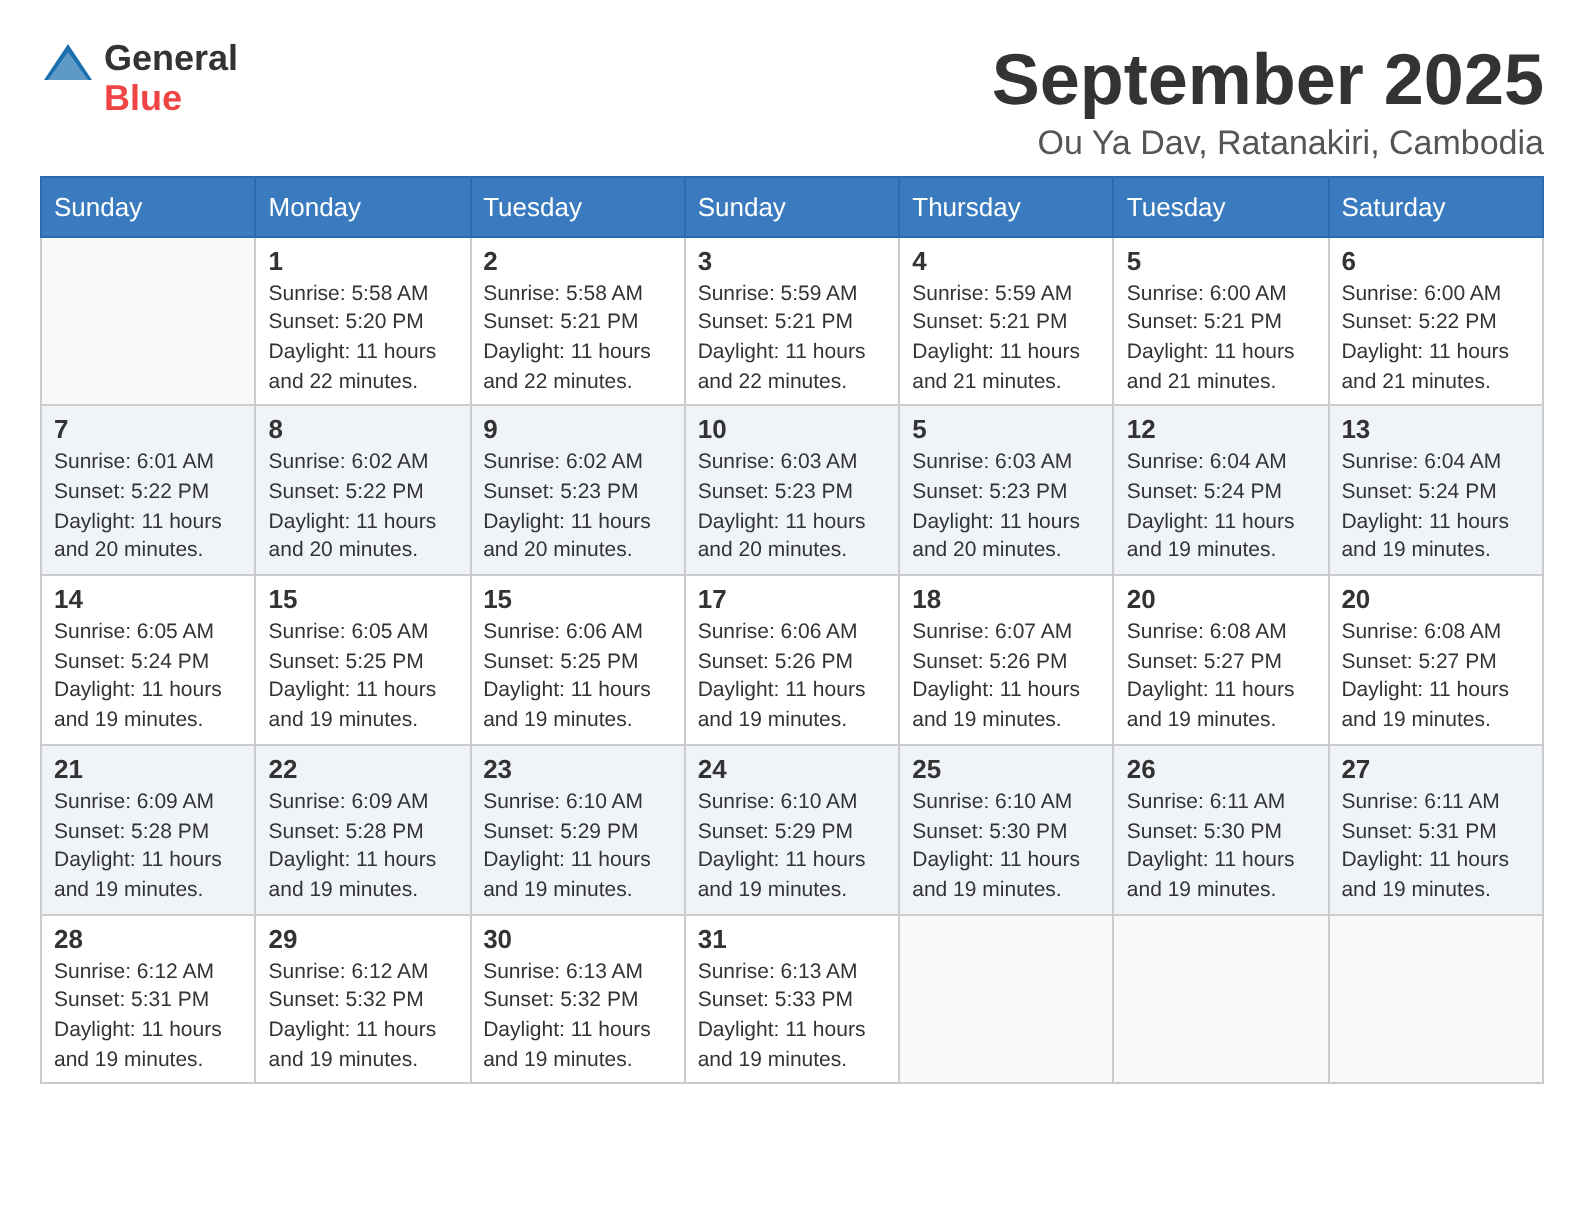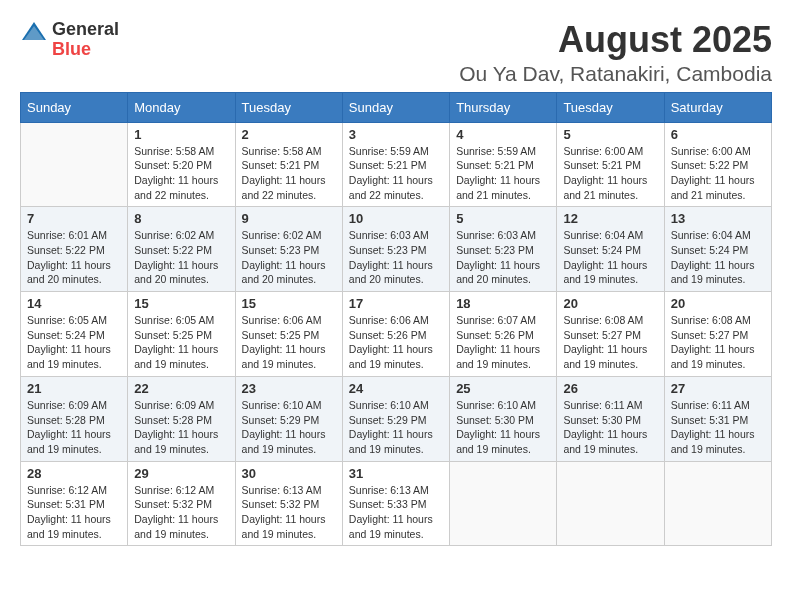--- a/index.html
+++ b/index.html
@@ -35,21 +35,21 @@
     .title-section {
       text-align: right;
     }
     .month-title {
       font-size: 36px;
       font-weight: bold;
       color: #333;
       line-height: 1.1;
     }
     .location {
-      font-size: 21px;
+      font-size: 17px;
       color: #555;
       margin-top: 2px;
     }
     .calendar {
       width: 100%;
       border-collapse: collapse;
       border: 1px solid #ccc;
     }
     .calendar th {
       background-color: #3a7bbf;
@@ -96,21 +96,21 @@
     <svg class="logo-icon" viewBox="0 0 28 28" xmlns="http://www.w3.org/2000/svg">
       <polygon points="14,2 26,20 2,20" fill="#1a6faf"></polygon>
       <polygon points="14,6 24,20 4,20" fill="white" opacity="0.3"></polygon>
     </svg>
     <div class="logo-text">
       <span class="logo-general">General</span><br>
       <span class="logo-blue">Blue</span>
     </div>
   </div>
   <div class="title-section">
-    <div class="month-title">August 2025</div>
+    <div class="month-title">September 2025</div>
     <div class="location">Ou Ya Dav, Ratanakiri, Cambodia</div>
   </div>
 </div>
 
 <table class="calendar">
   <thead>
     <tr>
     <th>Sunday</th>
         <th>Monday</th>
         <th>Tuesday</th>

